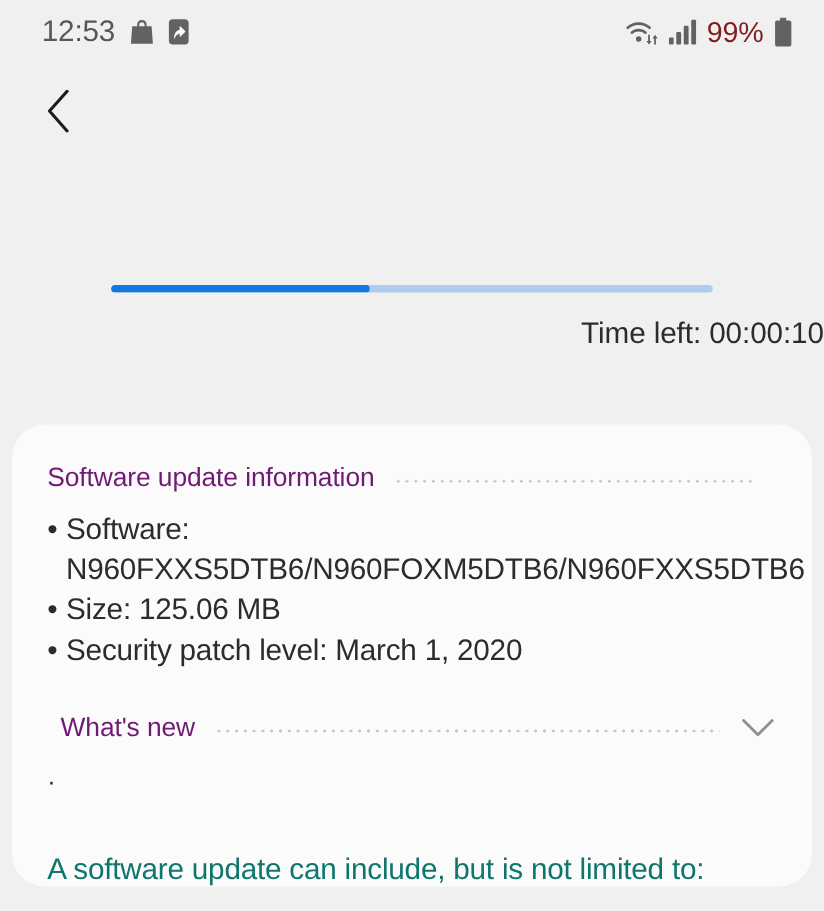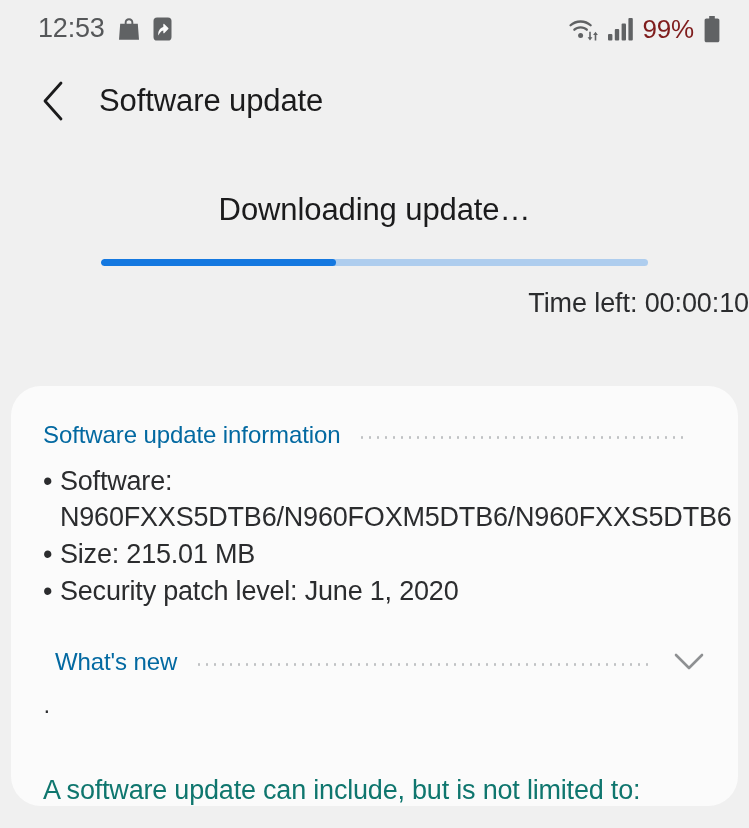--- a/index.html
+++ b/index.html
@@ -138,21 +138,21 @@
     height: 46px;
     margin-top: 26px;
   }
   .section-head.whats-new {
     margin-top: 30px;
     cursor: pointer;
     margin-left: 12px;
   }
   .section-label {
     font-size: 24px;
-    color: #0369a1;
+    color: #701a75;
     white-space: nowrap;
     letter-spacing: -0.1px;
   }
   .dot-rule {
     flex: 1;
     height: 3px;
     margin: 0 18px;
     background-image: radial-gradient(circle, #c0c2c4 1.1px, transparent 1.2px);
     background-size: 8px 3px;
     background-repeat: repeat-x;
@@ -253,50 +253,48 @@
 </div>
 
 <div class="app-bar">
   <div class="back-btn">
     <span>
       <svg class="icon-svg" width="25" height="40" viewBox="0 0 25 40">
         <path d="M20 2 L4 20 L20 38" stroke="#1b1b1c" stroke-width="2.8" fill="none" stroke-linecap="round" stroke-linejoin="round"></path>
       </svg>
     </span>
   </div>
-  <div class="page-title">Software update</div>
 </div>
 
 <div class="progress-area">
-  <div class="download-status">Downloading update…</div>
   <div class="progress-track" style="background: rgb(174, 205, 238);">
     <div class="progress-fill" id="progress-fill" style="width: 43%; background: rgb(20, 120, 224);"></div>
   </div>
   <div class="time-left">Time left: 00:00:10</div>
 </div>
 
 <div class="info-card">
 
   <div class="section-head">
     <span class="section-label">Software update information</span>
     <span class="dot-rule"></span>
   </div>
 
   <div class="bullet-list">
     <div class="bullet-item">
       <span class="bullet-mark">•</span>
       <span class="bullet-text">Software: N960FXXS5DTB6/N960FOXM5DTB6/N960FXXS5DTB6</span>
     </div>
     <div class="bullet-item">
       <span class="bullet-mark">•</span>
-      <span class="bullet-text">Size: 215.01 MB</span>
+      <span class="bullet-text">Size: 125.06 MB</span>
     </div>
     <div class="bullet-item">
       <span class="bullet-mark">•</span>
-      <span class="bullet-text">Security patch level: June 1, 2020</span>
+      <span class="bullet-text">Security patch level: March 1, 2020</span>
     </div>
   </div>
 
   <div class="section-head whats-new">
     <span class="section-label">What's new</span>
     <span class="dot-rule"></span>
     <span class="chevron-down">
       <svg class="icon-svg" width="32" height="20" viewBox="0 0 32 20">
         <path d="M3 3 L16 16 L29 3" stroke="#8e9092" stroke-width="2.6" fill="none" stroke-linecap="round" stroke-linejoin="round"></path>
       </svg>

